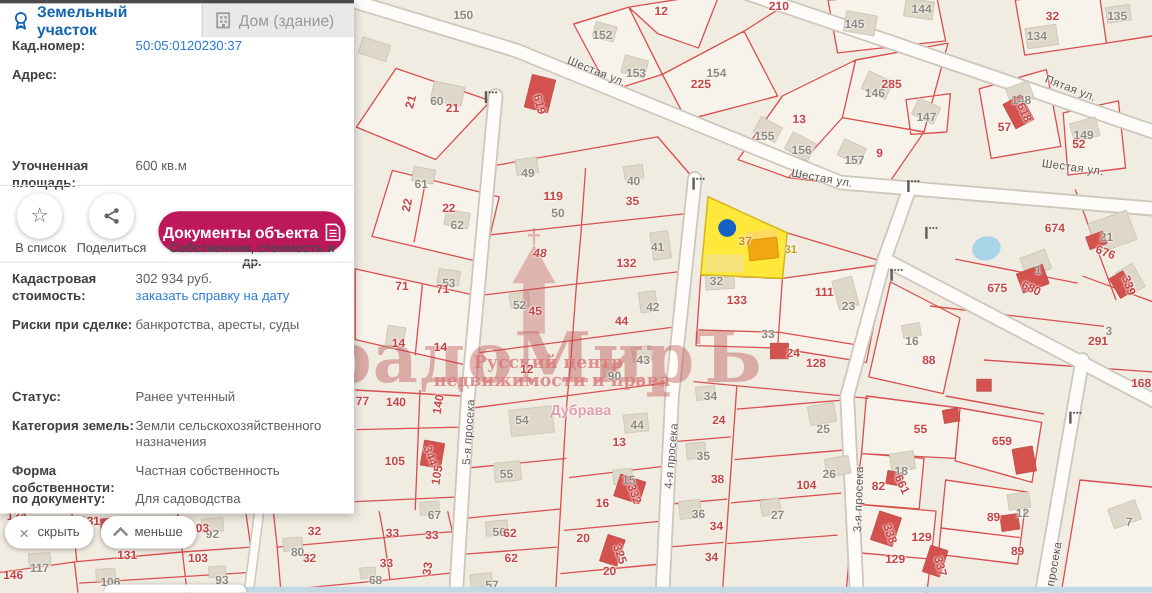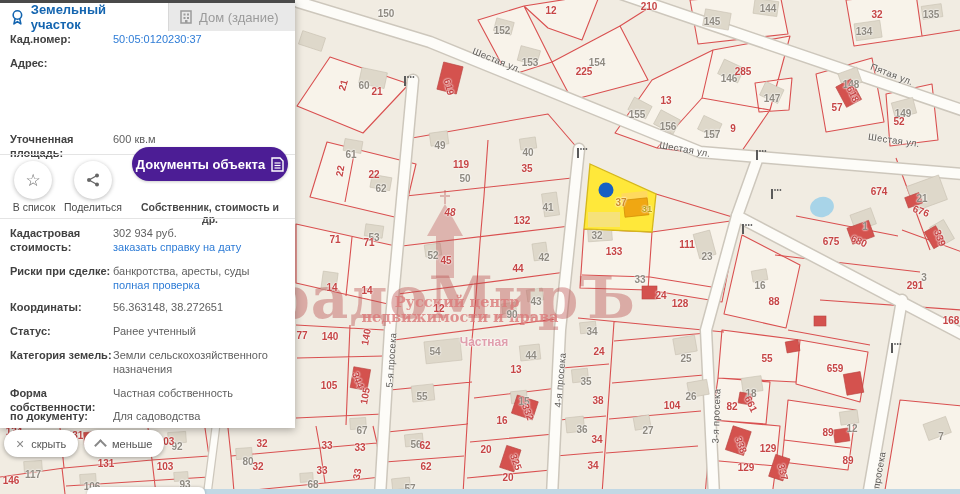--- a/index.html
+++ b/index.html
@@ -8,41 +8,41 @@
   #stage{position:absolute;inset:0;width:960px;height:494px;overflow:hidden;}
   #map-svg{position:absolute;left:0;top:0;z-index:0;}
   #map-labels{position:absolute;left:0;top:0;width:960px;height:494px;z-index:2;pointer-events:none;}
   .ml{position:absolute;transform:translate(-50%,-50%);white-space:nowrap;
       text-shadow:0 0 2px #fff,0 0 2px #fff;}
   .ml-r{color:#c64545;font-weight:bold;font-size:10px;}
   .ml-g{color:#8f8a81;font-weight:bold;font-size:10px;}
   .ml-st{color:#5c5954;font-size:9.5px;letter-spacing:.3px;}
   .ml-pl{color:#df97a8;font-size:12px;font-weight:bold;opacity:.9;}
   .ml-sel{color:#d08b25;font-weight:bold;font-size:10px;}
-  .ml-selb{color:#bfa418;font-weight:bold;font-size:9.5px;}
+  .ml-selb{color:#bfa418;font-weight:bold;font-size:9.5px;margin-left:12px;}
 
   
   .panel{position:absolute;left:0;top:0;width:295px;height:428px;background:#fff;
          box-shadow:0 2px 8px rgba(0,0,0,.30);z-index:10;}
   .tabs{position:absolute;top:0;left:0;right:0;height:31px;display:flex;
         border-top:3px solid #4a4a4a;box-sizing:border-box;}
   .tab{display:flex;align-items:center;gap:6px;padding:0 10px;font-size:13px;cursor:pointer;}
   .tab.active{width:148px;background:#fff;color:#1465b0;font-weight:bold;}
   .tab.inactive{flex:1;background:#e9e9e9;color:#9b9b9b;border-left:1px solid #d8d8d8;}
   .prow{position:absolute;left:10px;width:277px;display:flex;font-size:11px;line-height:1.28;}
   .plabel{width:103px;flex:none;font-weight:bold;color:#414141;}
   .pvalue{flex:1;color:#5f5f5f;}
   .plink{color:#2e7cd6;cursor:pointer;}
   .pdiv{position:absolute;left:0;right:0;height:1px;background:#e4e4e4;}
   .cbtn{position:absolute;width:38px;height:38px;border-radius:50%;background:#fff;
         box-shadow:0 1px 4px rgba(0,0,0,.28);display:flex;align-items:center;
         justify-content:center;cursor:pointer;}
   .cbtn-label{position:absolute;font-size:10.5px;color:#4a4a4a;text-align:center;}
-  .docbtn{position:absolute;left:132px;top:147px;width:156px;height:34px;border-radius:17px;
-          background:#4c1d95;color:#fff;font-weight:bold;font-size:13px;display:flex;
+  .docbtn{position:absolute;left:132px;top:176px;width:156px;height:34px;border-radius:17px;
+          background:#be185d;color:#fff;font-weight:bold;font-size:13px;display:flex;
           align-items:center;justify-content:center;gap:6px;cursor:pointer;
           box-shadow:0 1px 3px rgba(0,0,0,.2);}
   .doccap{position:absolute;left:132px;top:201px;width:156px;text-align:center;
           font-size:10.5px;font-weight:bold;color:#484848;}
 
   
   .pill{position:absolute;background:#fff;border-radius:14px;height:27px;z-index:12;
         box-shadow:0 1px 4px rgba(0,0,0,.35);display:flex;align-items:center;gap:7px;
         padding:0 12px;font-size:11px;color:#555;box-sizing:border-box;cursor:pointer;}
   .pill .x{color:#888;font-size:14px;line-height:1;}
@@ -259,21 +259,21 @@
 
   <div id="map-labels">
       <span class="ml ml-st" style="left: 497px; top: 60px; transform: translate(-50%, -50%) rotate(22deg);">Шестая ул.</span>
       <span class="ml ml-st" style="left: 685px; top: 149px; transform: translate(-50%, -50%) rotate(10deg);">Шестая ул.</span>
       <span class="ml ml-st" style="left: 894px; top: 140px; transform: translate(-50%, -50%) rotate(8deg);">Шестая ул.</span>
       <span class="ml ml-st" style="left: 892px; top: 74px; transform: translate(-50%, -50%) rotate(21deg);">Пятая ул.</span>
       <span class="ml ml-st" style="left: 391px; top: 360px; transform: translate(-50%, -50%) rotate(-86deg);">5-я просека</span>
       <span class="ml ml-st" style="left: 560px; top: 380px; transform: translate(-50%, -50%) rotate(-85deg);">4-я просека</span>
       <span class="ml ml-st" style="left: 716px; top: 416px; transform: translate(-50%, -50%) rotate(-88deg);">3-я просека</span>
       <span class="ml ml-st" style="left: 879px; top: 470px; transform: translate(-50%, -50%) rotate(-80deg);">просека</span>
-      <span class="ml ml-pl" style="left: 484px; top: 342px;">Частная</span>
+      <span class="ml ml-pl" style="left: 484px; top: 342px;">Дубрава</span>
       <span class="ml ml-sel" style="left: 621px; top: 202px;">37</span>
       <span class="ml ml-selb" style="left: 647px; top: 208px;">31</span>
       <span class="ml ml-g" style="left: 386px; top: 13px;">150</span>
       <span class="ml ml-g" style="left: 502px; top: 30px;">152</span>
       <span class="ml ml-g" style="left: 530px; top: 62px;">153</span>
       <span class="ml ml-g" style="left: 597px; top: 62px;">154</span>
       <span class="ml ml-g" style="left: 364px; top: 85px;">60</span>
       <span class="ml ml-g" style="left: 351px; top: 154px;">61</span>
       <span class="ml ml-g" style="left: 440px; top: 145px;">49</span>
       <span class="ml ml-g" style="left: 528px; top: 152px;">40</span>
@@ -481,28 +481,23 @@
       <div class="pvalue">
         <div>302 934 руб.</div>
         <div class="plink">заказать справку на дату</div>
       </div>
     </div>
 
     <div class="prow" style="top:264px">
       <div class="plabel">Риски при сделке:</div>
       <div class="pvalue">
         <div>банкротства, аресты, суды</div>
-        <div class="plink">полная проверка</div>
       </div>
     </div>
 
-    <div class="prow" style="top:300px">
-      <div class="plabel">Координаты:</div>
-      <div class="pvalue">56.363148, 38.272651</div>
-    </div>
 
     <div class="prow" style="top:348px">
       <div class="plabel">Категория земель:</div>
       <div class="pvalue">Земли сельскохозяйственного назначения</div>
     </div>
 
     <div class="prow" style="top:324px">
       <div class="plabel">Статус:</div>
       <div class="pvalue">Ранее учтенный</div>
     </div>

